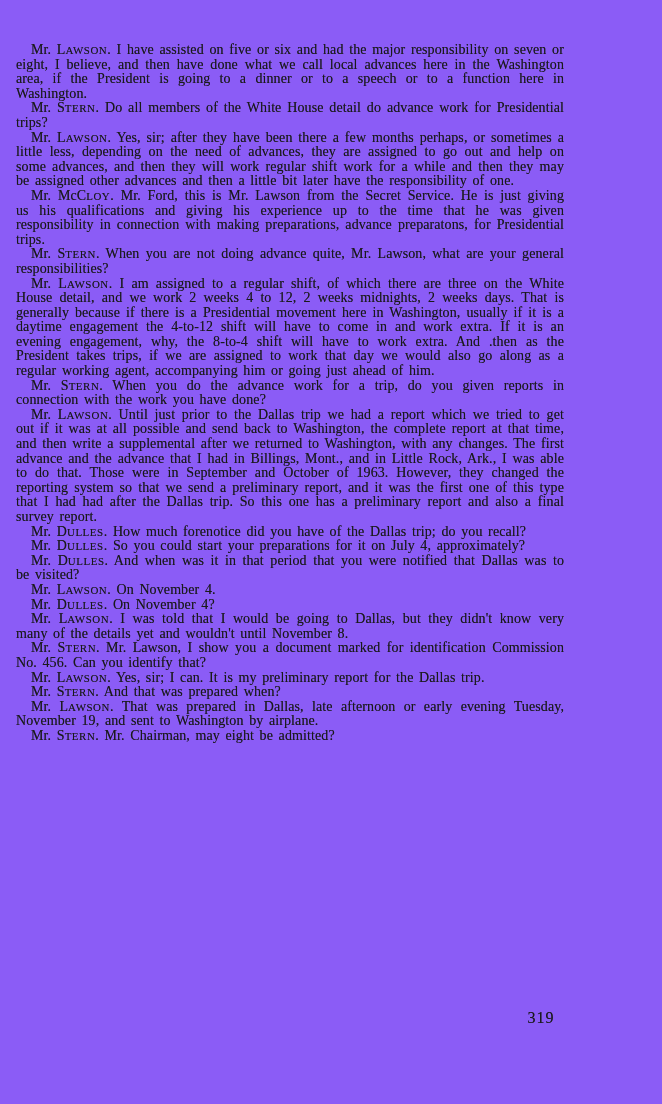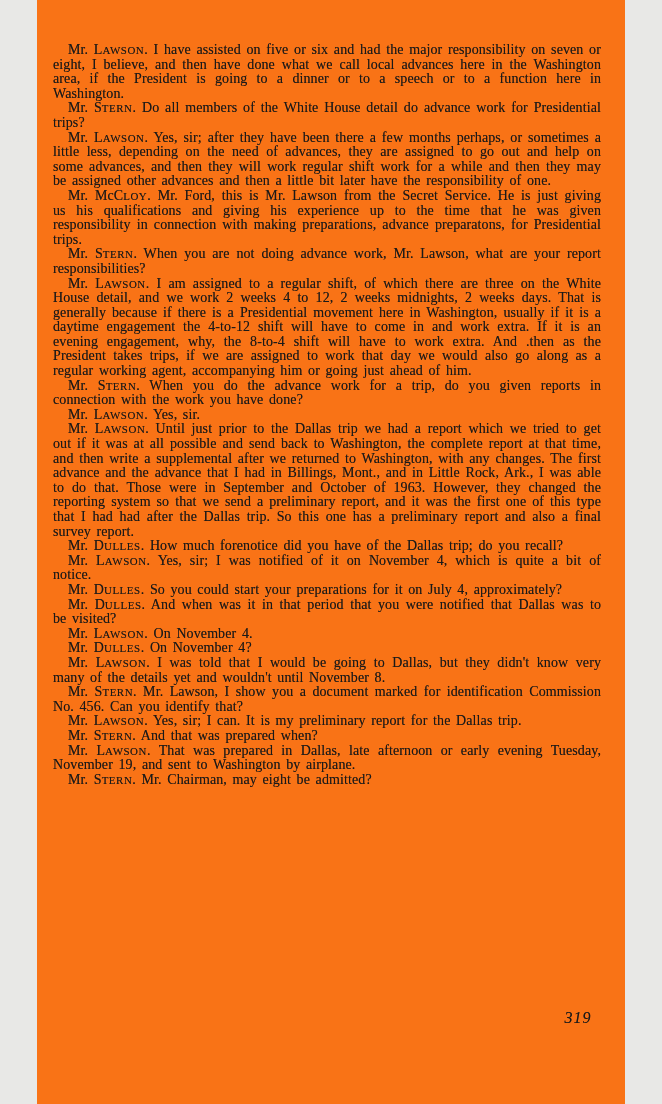--- a/index.html
+++ b/index.html
@@ -2,24 +2,24 @@
 <html><head>
 <meta charset="utf-8">
 <style>
   html, body {
     margin: 0;
     padding: 0;
     background: #e8e8e6;
   }
   .scan-page {
     position: relative;
-    width: 588px;
+    width: 662px;
     height: 1104px;
     margin: 0 auto;
-    background: #f97316;
+    background: #8b5cf6;
     overflow: hidden;
     font-family: "Liberation Serif", "DejaVu Serif", serif;
     color: #1a1a1a;
   }
   .text-block {
     position: absolute;
     left: 16px;
     top: 43px;
     width: 548px;
     font-size: 14px;
@@ -41,39 +41,36 @@
   }
   .page-number {
     position: absolute;
     left: 524px;
     top: 1009px;
     width: 34px;
     text-align: center;
     font-size: 16px;
     letter-spacing: 1px;
     text-shadow: 0 0 0.35px rgba(20,20,20,0.55);
-    font-style: italic;
   }
 </style>
 </head>
 <body>
 
 <div class="scan-page">
   <div class="text-block">
       <p class="para"><span class="speaker"><span>Mr.</span> <span>L</span><span class="sc">awson</span><span>.</span></span> <span class="speech">I have assisted on five or six and had the major responsibility on seven or eight, I believe, and then have done what we call local advances here in the Washington area, if the President is going to a dinner or to a speech or to a function here in Washington.</span></p>
       <p class="para"><span class="speaker"><span>Mr.</span> <span>S</span><span class="sc">tern</span><span>.</span></span> <span class="speech">Do all members of the White House detail do advance work for Presidential trips?</span></p>
       <p class="para"><span class="speaker"><span>Mr.</span> <span>L</span><span class="sc">awson</span><span>.</span></span> <span class="speech">Yes, sir; after they have been there a few months perhaps, or sometimes a little less, depending on the need of advances, they are assigned to go out and help on some advances, and then they will work regular shift work for a while and then they may be assigned other advances and then a little bit later have the responsibility of one.</span></p>
       <p class="para"><span class="speaker"><span>Mr.</span> <span>McC</span><span class="sc">loy</span><span>.</span></span> <span class="speech">Mr. Ford, this is Mr. Lawson from the Secret Service. He is just giving us his qualifications and giving his experience up to the time that he was given responsibility in connection with making preparations, advance preparatons, for Presidential trips.</span></p>
-      <p class="para"><span class="speaker"><span>Mr.</span> <span>S</span><span class="sc">tern</span><span>.</span></span> <span class="speech">When you are not doing advance work, Mr. Lawson, what are your report responsibilities?</span></p>
+      <p class="para"><span class="speaker"><span>Mr.</span> <span>S</span><span class="sc">tern</span><span>.</span></span> <span class="speech">When you are not doing advance quite, Mr. Lawson, what are your general responsibilities?</span></p>
       <p class="para"><span class="speaker"><span>Mr.</span> <span>L</span><span class="sc">awson</span><span>.</span></span> <span class="speech">I am assigned to a regular shift, of which there are three on the White House detail, and we work 2 weeks 4 to 12, 2 weeks midnights, 2 weeks days. That is generally because if there is a Presidential movement here in Washington, usually if it is a daytime engagement the 4-to-12 shift will have to come in and work extra. If it is an evening engagement, why, the 8-to-4 shift will have to work extra. And .then as the President takes trips, if we are assigned to work that day we would also go along as a regular working agent, accompanying him or going just ahead of him.</span></p>
       <p class="para"><span class="speaker"><span>Mr.</span> <span>S</span><span class="sc">tern</span><span>.</span></span> <span class="speech">When you do the advance work for a trip, do you given reports in connection with the work you have done?</span></p>
-      <p class="para"><span class="speaker"><span>Mr.</span> <span>L</span><span class="sc">awson</span><span>.</span></span> <span class="speech">Yes, sir.</span></p>
       <p class="para"><span class="speaker"><span>Mr.</span> <span>L</span><span class="sc">awson</span><span>.</span></span> <span class="speech">Until just prior to the Dallas trip we had a report which we tried to get out if it was at all possible and send back to Washington, the complete report at that time, and then write a supplemental after we returned to Washington, with any changes. The first advance and the advance that I had in Billings, Mont., and in Little Rock, Ark., I was able to do that. Those were in September and October of 1963. However, they changed the reporting system so that we send a preliminary report, and it was the first one of this type that I had had after the Dallas trip. So this one has a preliminary report and also a final survey report.</span></p>
       <p class="para"><span class="speaker"><span>Mr.</span> <span>D</span><span class="sc">ulles</span><span>.</span></span> <span class="speech">How much forenotice did you have of the Dallas trip; do you recall?</span></p>
-      <p class="para"><span class="speaker"><span>Mr.</span> <span>L</span><span class="sc">awson</span><span>.</span></span> <span class="speech">Yes, sir; I was notified of it on November 4, which is quite a bit of notice.</span></p>
       <p class="para"><span class="speaker"><span>Mr.</span> <span>D</span><span class="sc">ulles</span><span>.</span></span> <span class="speech">So you could start your preparations for it on July 4, approximately?</span></p>
       <p class="para"><span class="speaker"><span>Mr.</span> <span>D</span><span class="sc">ulles</span><span>.</span></span> <span class="speech">And when was it in that period that you were notified that Dallas was to be visited?</span></p>
       <p class="para"><span class="speaker"><span>Mr.</span> <span>L</span><span class="sc">awson</span><span>.</span></span> <span class="speech">On November 4.</span></p>
       <p class="para"><span class="speaker"><span>Mr.</span> <span>D</span><span class="sc">ulles</span><span>.</span></span> <span class="speech">On November 4?</span></p>
       <p class="para"><span class="speaker"><span>Mr.</span> <span>L</span><span class="sc">awson</span><span>.</span></span> <span class="speech">I was told that I would be going to Dallas, but they didn't know very many of the details yet and wouldn't until November 8.</span></p>
       <p class="para"><span class="speaker"><span>Mr.</span> <span>S</span><span class="sc">tern</span><span>.</span></span> <span class="speech">Mr. Lawson, I show you a document marked for identification Commission No. 456. Can you identify that?</span></p>
       <p class="para"><span class="speaker"><span>Mr.</span> <span>L</span><span class="sc">awson</span><span>.</span></span> <span class="speech">Yes, sir; I can. It is my preliminary report for the Dallas trip.</span></p>
       <p class="para"><span class="speaker"><span>Mr.</span> <span>S</span><span class="sc">tern</span><span>.</span></span> <span class="speech">And that was prepared when?</span></p>
       <p class="para"><span class="speaker"><span>Mr.</span> <span>L</span><span class="sc">awson</span><span>.</span></span> <span class="speech">That was prepared in Dallas, late afternoon or early evening Tuesday, November 19, and sent to Washington by airplane.</span></p>
       <p class="para"><span class="speaker"><span>Mr.</span> <span>S</span><span class="sc">tern</span><span>.</span></span> <span class="speech">Mr. Chairman, may eight be admitted?</span></p>

